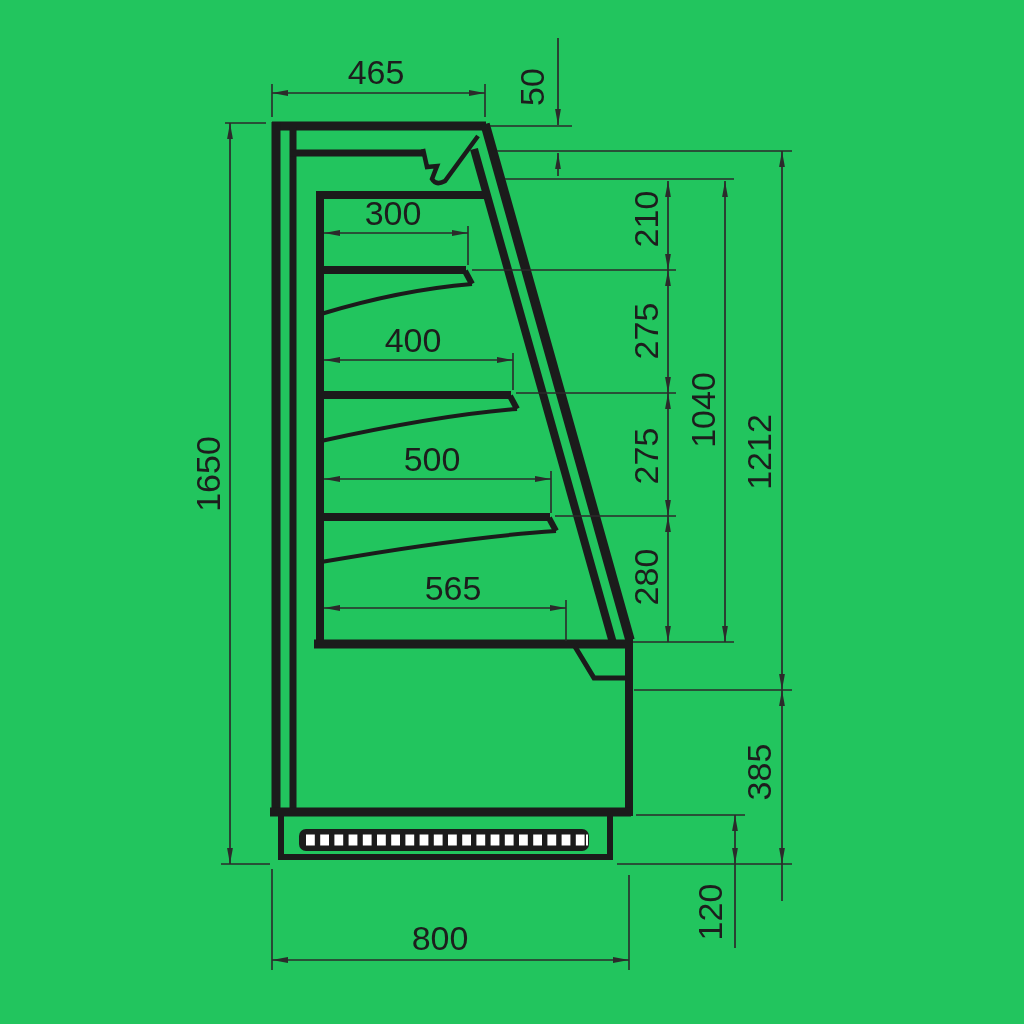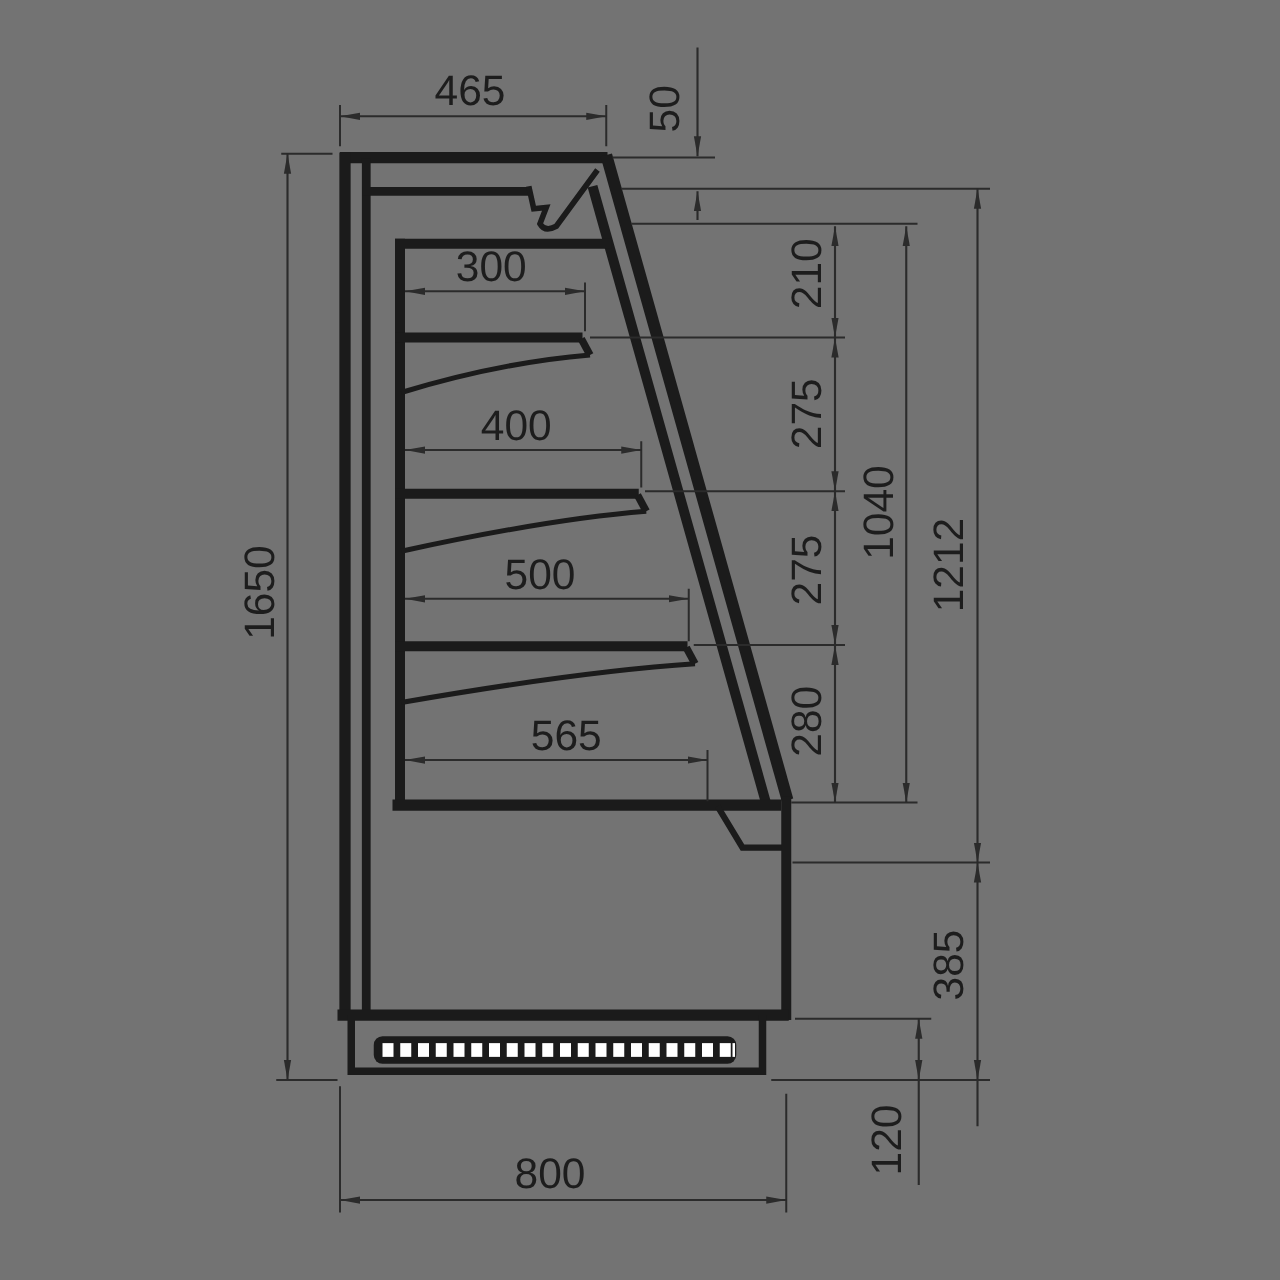--- a/index.html
+++ b/index.html
@@ -1,16 +1,16 @@
 <!DOCTYPE html>
 <html><head>
 <meta charset="utf-8">
 <style>
   html,body{margin:0;padding:0;background:#ffffff;}
-  .canvas{position:relative;width:1024px;height:1024px;background:#737373;overflow:hidden;}
+  .canvas{position:relative;width:1024px;height:1024px;background:#22c55e;overflow:hidden;}
   svg{display:block;}
   text{font-family:"Liberation Sans","DejaVu Sans",sans-serif;font-size:34px;fill:#1d1d1d;}
   .obj{stroke:#1b1b1b;fill:none;}
   .dim{stroke:#2b2b2b;stroke-width:1.7;fill:none;}
   .ext{stroke:#2b2b2b;stroke-width:1.6;fill:none;}
 </style>
 </head>
 <body>
 
 <div class="canvas">

